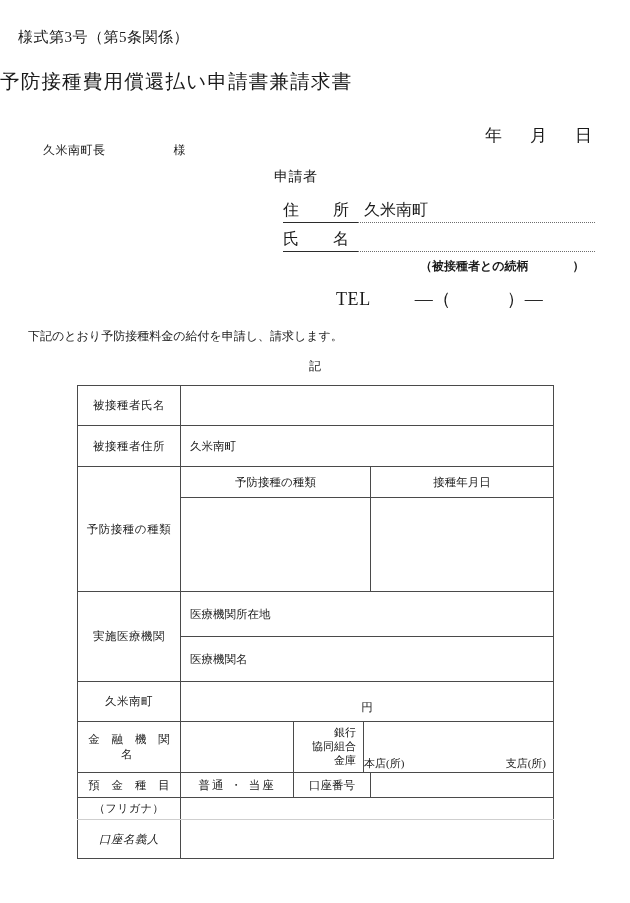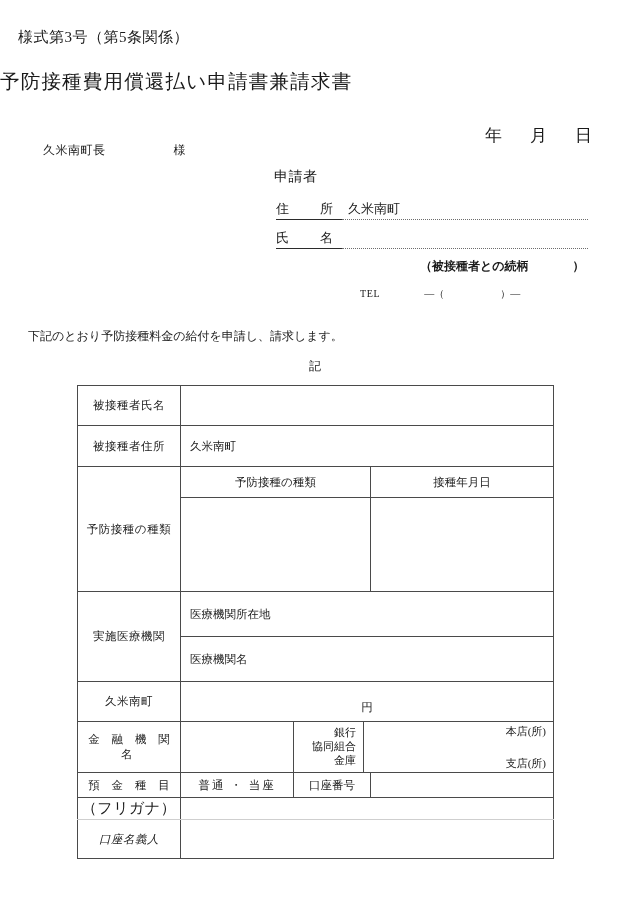--- a/index.html
+++ b/index.html
@@ -70,24 +70,25 @@
   .applicant-label {
     position: absolute;
     left: 274px;
     top: 168px;
     font-size: 14px;
     letter-spacing: 0.5px;
   }
 
   .field-row {
     position: absolute;
-    font-size: 13px;
+    font-size: 16px;
     display: flex;
     align-items: flex-end;
     white-space: nowrap;
+    margin-left: 7px;
   }
   .field-row .fld-label {
     border-bottom: 1px solid #2b2b2b;
     padding-bottom: 1px;
     letter-spacing: 9px;
     padding-right: 0px;
     text-indent: 0;
   }
   .field-row .fld-fill {
     border-bottom: 1px dotted #6d6d6d;
@@ -104,23 +105,23 @@
     left: 420px;
     top: 258px;
     font-size: 12px;
     white-space: nowrap;
     font-weight: bold;
   }
   .relation .rel-gap { display: inline-block; width: 44px; }
 
   .tel-row {
     position: absolute;
-    left: 360px;
+    left: 336px;
     top: 287px;
-    font-size: 10px;
+    font-size: 18px;
     white-space: nowrap;
   }
   .tel-row .tel-label { font-family: "Liberation Serif", serif; letter-spacing: 0.6px; }
   .tel-row .tel-seg1 { display: inline-block; width: 44px; }
   .tel-row .tel-seg2 { display: inline-block; width: 56px; }
 
   
   .statement {
     position: absolute;
     left: 28px;
@@ -176,38 +177,37 @@
   .h-holder { height: 38px; font-style: italic; }
 
   .bank-stack {
     text-align: right;
     padding-right: 7px !important;
     line-height: 1.26;
     font-size: 11px;
   }
   .branch-stack {
     display: flex;
-    flex-direction: column;
     justify-content: space-between;
     height: 100%;
     align-items: flex-end;
     padding: 3px 7px 3px 0;
     box-sizing: border-box;
     font-size: 11px;
     line-height: 1.1;
   }
   .amount-cell {
     text-align: center;
     padding-top: 11px !important;
     box-sizing: border-box;
   }
   .furi-cell {
     border-bottom: 1px solid #cfcfcf !important;
     text-align: center;
-    font-size: 15px;
+    font-size: 11px;
     letter-spacing: 0.5px;
   }
   .furi-blank {
     border-bottom: 1px solid #cfcfcf !important;
   }
   .dot-sep { letter-spacing: 2px; }
 </style>
 </head>
 <body>
 

